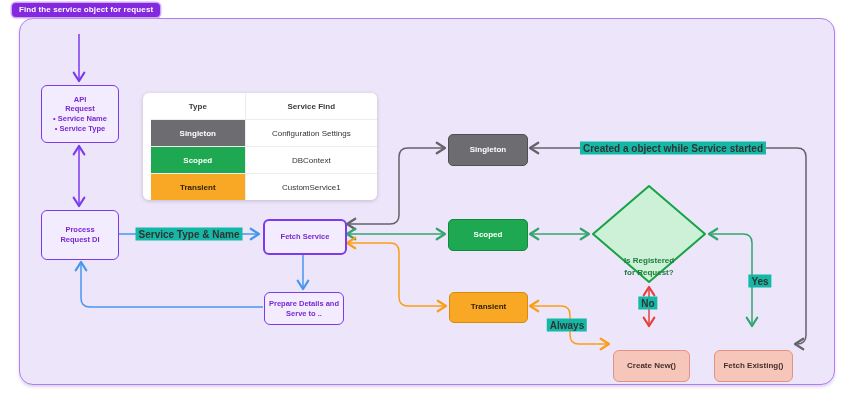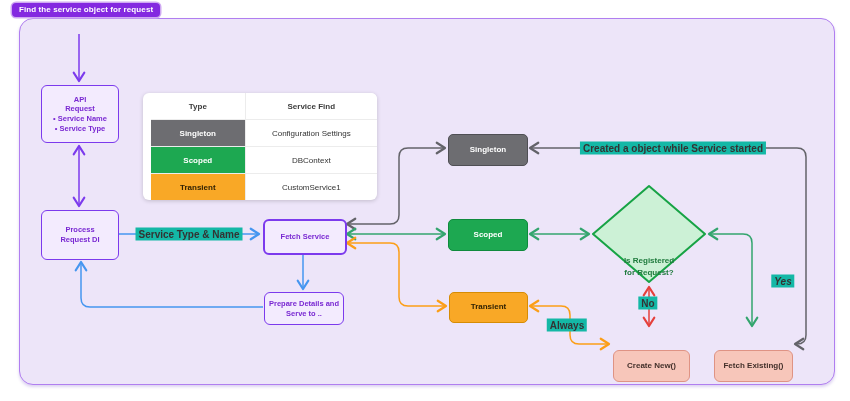--- a/index.html
+++ b/index.html
@@ -147,21 +147,21 @@
     <div>Create New()</div>
   </div>
 
   <div class="node salmon" style="left:714px;top:330px;width:77px;height:30px;">
     <div>Fetch Existing()</div>
   </div>
 
   <div class="elabel" style="left:189px;top:234px;">Service Type &amp; Name</div>
   <div class="elabel" style="left:673px;top:148px;">Created a object while Service started</div>
   <div class="elabel" style="left:648px;top:303px;">No</div>
-  <div class="elabel" style="left:783px;top:281px;font-style:italic;">Yes</div>
+  <div class="elabel" style="left:760px;top:281px;">Yes</div>
   <div class="elabel" style="left:567px;top:325px;">Always</div>
 
   <div class="svc-table">
     <div class="trow hdr">
       <div class="c1">Type</div>
       <div class="c2">Service Find</div>
     </div>
     <div class="trow">
       <div class="c1 cell-singleton">Singleton</div>
       <div class="c2">Configuration Settings</div>

